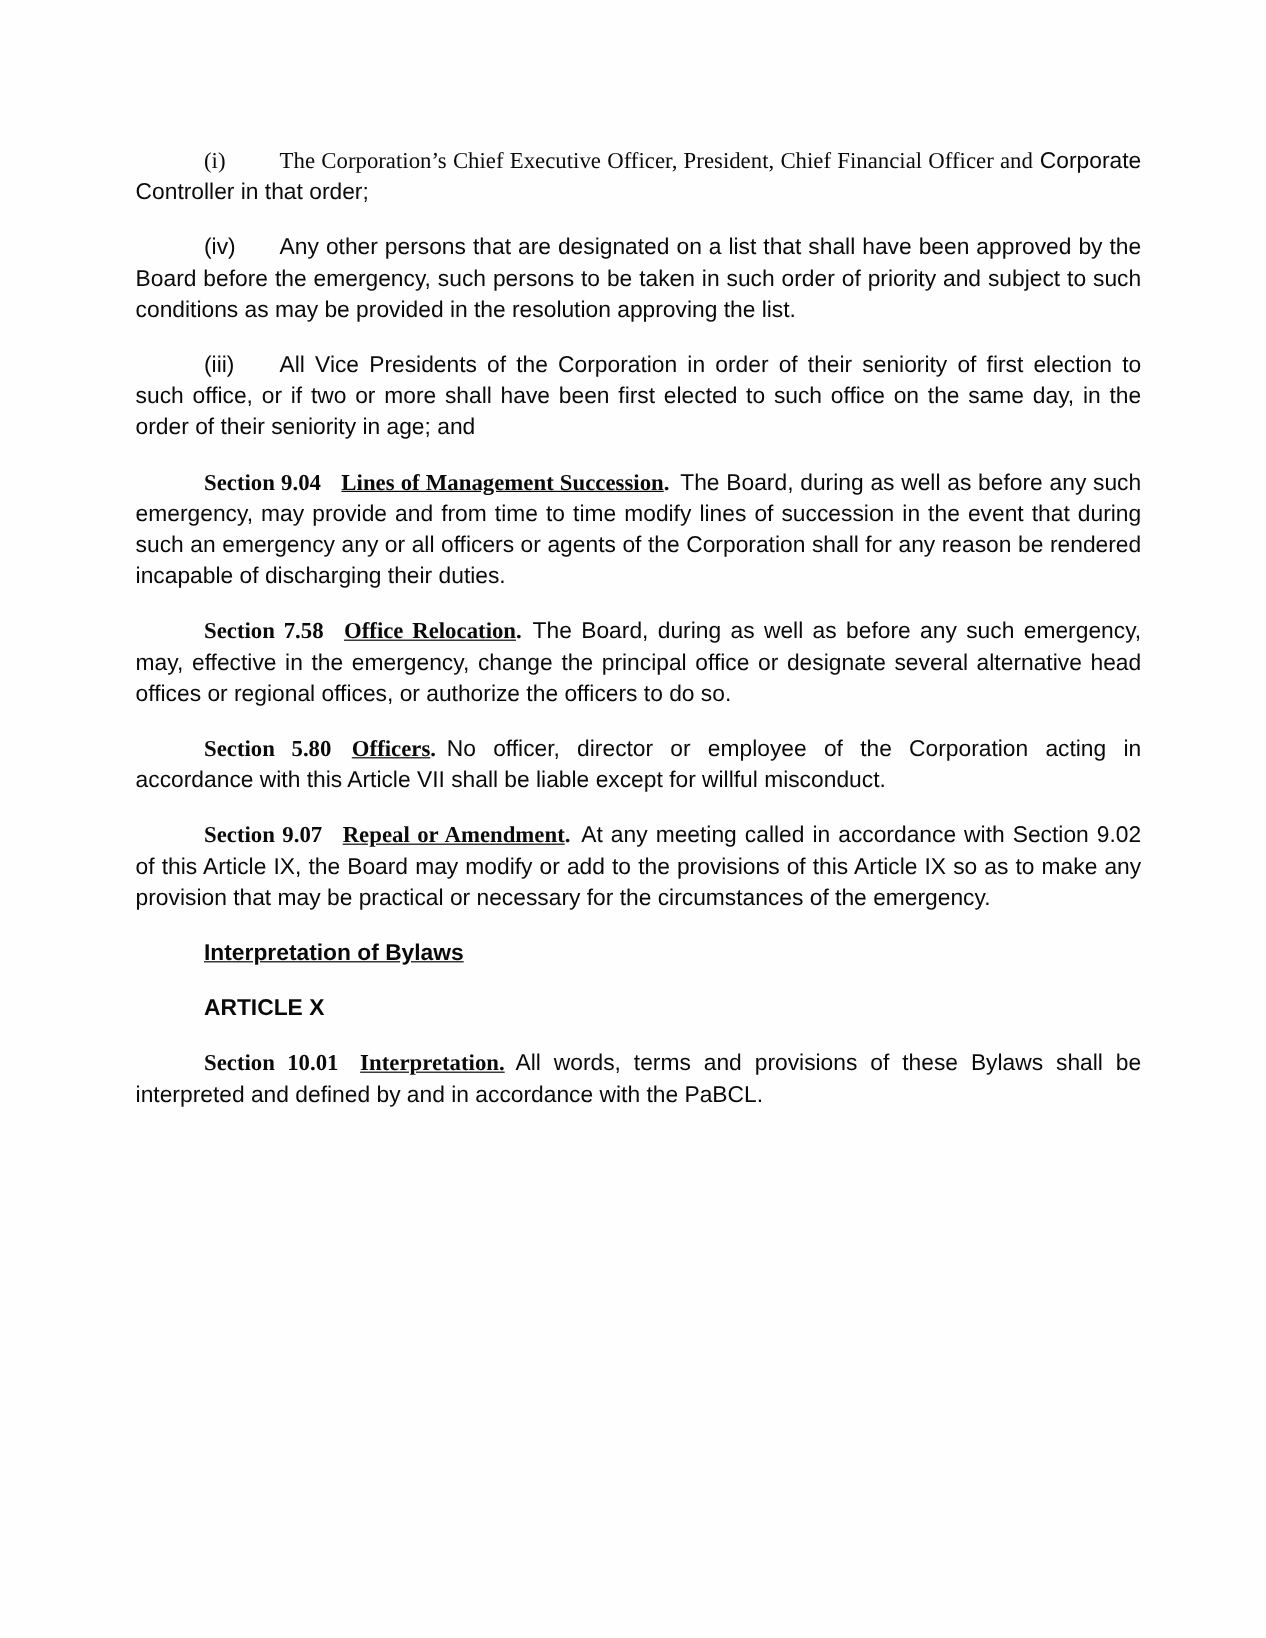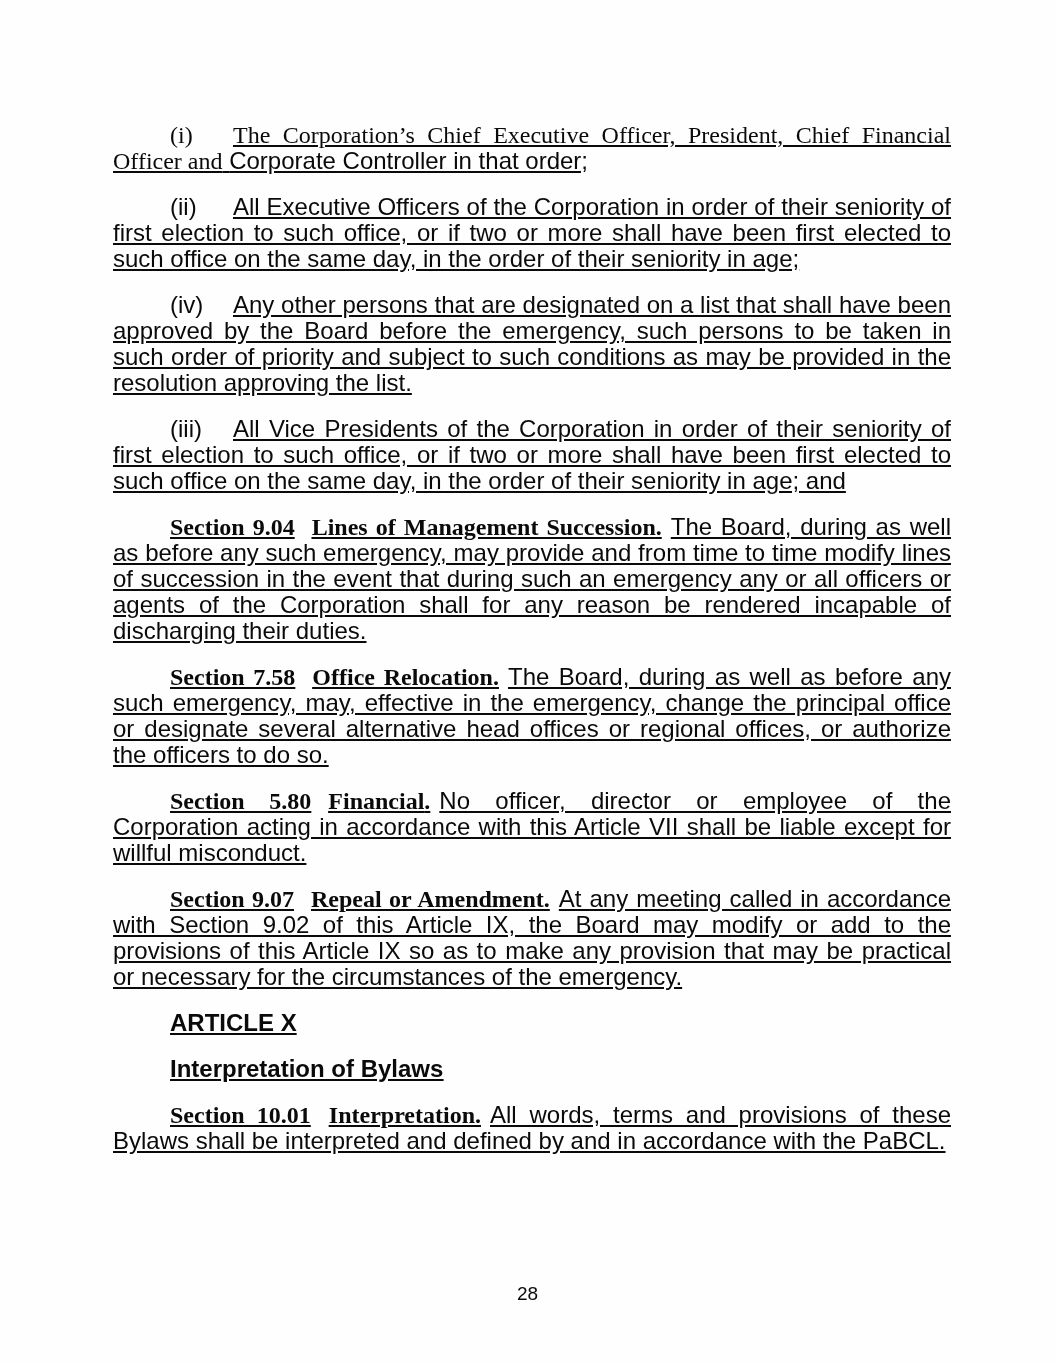--- a/index.html
+++ b/index.html
@@ -16,25 +16,24 @@
     position: absolute;
     top: 122px;
     left: 113px;
     width: 838px;
   }
   .sans  { font-family: "Liberation Sans", sans-serif; }
   .serif { font-family: "Liberation Serif", serif; }
   p.para {
     margin: 0;
     font-family: "Liberation Sans", sans-serif;
-    font-size: 24px;
+    font-size: 19px;
     line-height: 26px;
     text-align: justify;
     text-indent: 57px;
-    text-decoration: underline;
   }
   p.para + p.para { margin-top: 20px; }
   .num {
     display: inline-block;
     width: 63px;
     text-indent: 0;
   }
   .sec-label {
     font-family: "Liberation Serif", serif;
     font-weight: bold;
@@ -76,36 +75,34 @@
 </style>
 </head>
 <body>
 
 <div class="page">
   <div class="content">
 
     <p class="para"><span class="num serif">(i)</span><span class="serif">The Corporation’s Chief Executive Officer, President, Chief Financial Officer and</span>
       <span class="sans">Corporate Controller in that order;</span></p>
 
-    <p class="para"><span class="num">(ii)</span><span>All Executive Officers of the Corporation in order of their seniority of first election to such office, or if two or more shall have been first elected to such office on the same day, in the order of their seniority in age;</span></p>
 
     <p class="para"><span class="num">(iv)</span><span>Any other persons that are designated on a list that shall have been approved by the Board before the emergency, such persons to be taken in such order of priority and subject to such conditions as may be provided in the resolution approving the list.</span></p>
 
     <p class="para"><span class="num">(iii)</span><span>All Vice Presidents of the Corporation in order of their seniority of first election to such office, or if two or more shall have been first elected to such office on the same day, in the order of their seniority in age; and</span></p>
 
     <p class="para"><span class="sec-label">Section 9.04</span><span class="sec-title">Lines of Management Succession</span><span class="sec-sep">.</span><span class="sec-body">The Board, during as well as before any such emergency, may provide and from time to time modify lines of succession in the event that during such an emergency any or all officers or agents of the Corporation shall for any reason be rendered incapable of discharging their duties.</span></p>
 
     <p class="para"><span class="sec-label">Section 7.58</span><span class="sec-title">Office Relocation</span><span class="sec-sep">.</span><span class="sec-body">The Board, during as well as before any such emergency, may, effective in the emergency, change the principal office or designate several alternative head offices or regional offices, or authorize the officers to do so.</span></p>
 
-    <p class="para"><span class="sec-label">Section 5.80</span><span class="sec-title">Financial</span><span class="sec-sep">.</span><span class="sec-body">No officer, director or employee of the Corporation acting in accordance with this Article VII shall be liable except for willful misconduct.</span></p>
+    <p class="para"><span class="sec-label">Section 5.80</span><span class="sec-title">Officers</span><span class="sec-sep">.</span><span class="sec-body">No officer, director or employee of the Corporation acting in accordance with this Article VII shall be liable except for willful misconduct.</span></p>
 
     <p class="para"><span class="sec-label">Section 9.07</span><span class="sec-title">Repeal or Amendment</span><span class="sec-sep">.</span><span class="sec-body">At any meeting called in accordance with Section 9.02 of this Article IX, the Board may modify or add to the provisions of this Article IX so as to make any provision that may be practical or necessary for the circumstances of the emergency.</span></p>
 
+    <p class="para center-head underlined"><span>Interpretation of Bylaws</span></p>
+
     <p class="para center-head"><span>ARTICLE X</span></p>
-
-    <p class="para center-head underlined"><span>Interpretation of Bylaws</span></p>
 
     <p class="para after-heads"><span class="sec-label tight">Section 10.01</span><span class="sec-title">Interpretation.</span><span class="sec-sep"></span><span class="sec-body">All words, terms and provisions of these Bylaws shall be interpreted and defined by and in accordance with the PaBCL.</span></p>
 
   </div>
 
-  <div class="footer">28</div>
 </div>
 
 </body></html>

